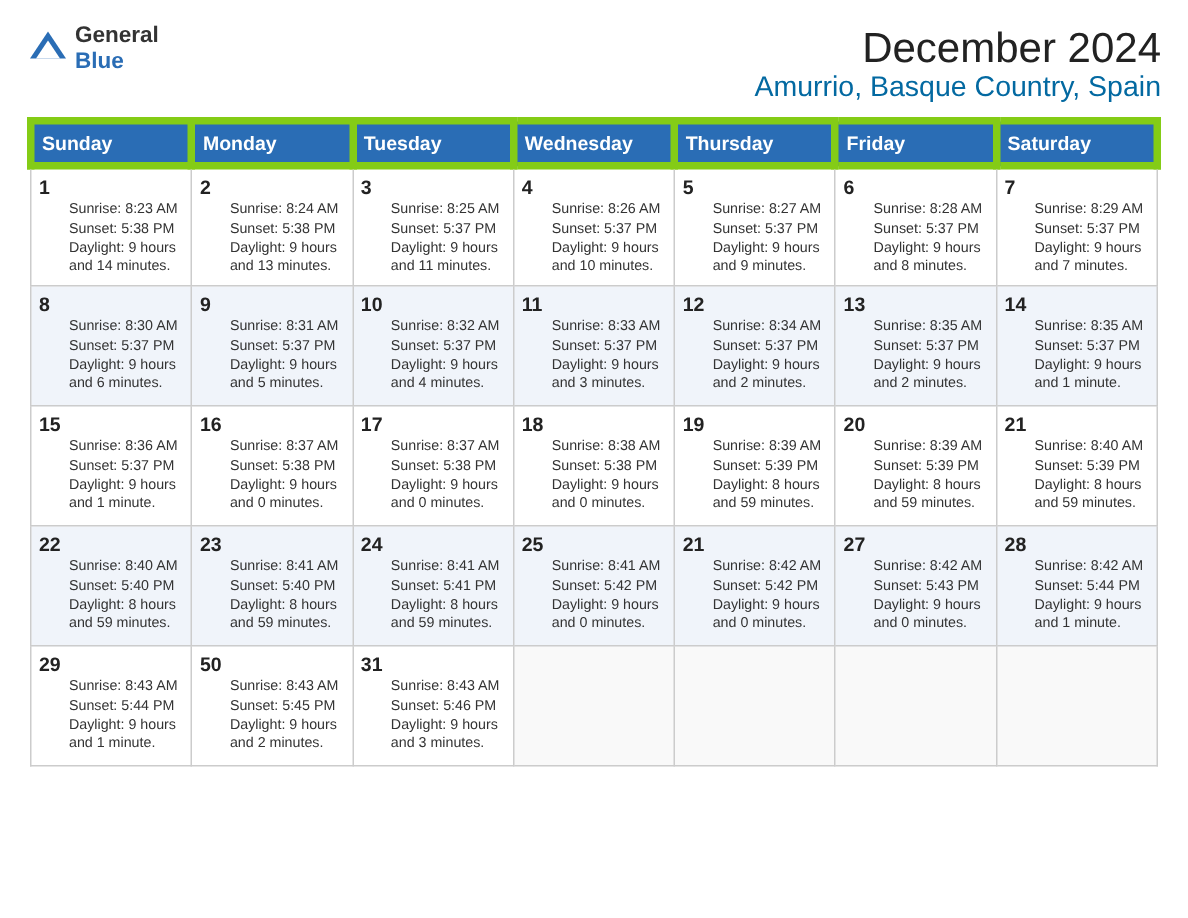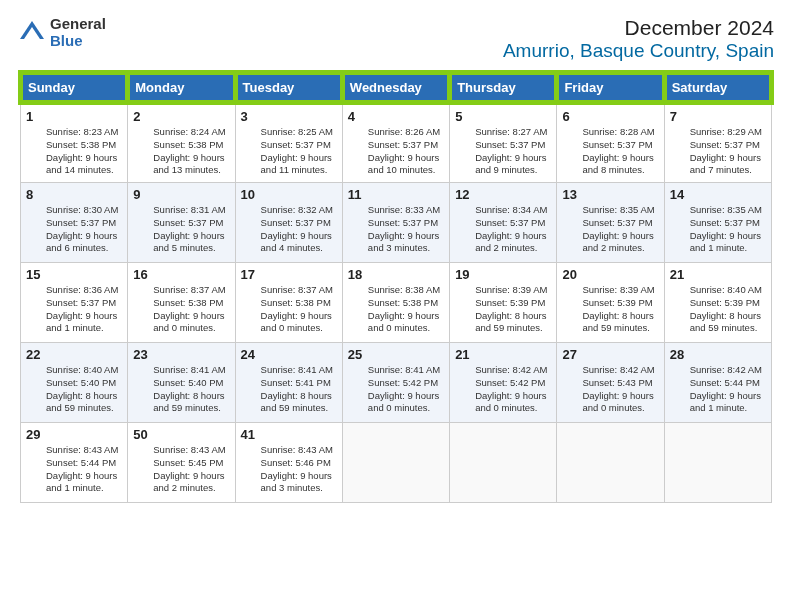--- a/index.html
+++ b/index.html
@@ -44,21 +44,21 @@
     }
     .logo-icon {
       width: 28px;
       height: 28px;
       margin-right: 4px;
     }
     .title-block {
       text-align: right;
     }
     .month-title {
-      font-size: 21px;
+      font-size: 28px;
       font-weight: normal;
       color: #222;
     }
     .location {
       font-size: 19px;
       color: #0369a1;
     }
     .calendar-table {
       width: 100%;
       border-collapse: collapse;
@@ -380,21 +380,21 @@
   </td>
           <td>
     <span class="day-num">50</span>
     <div class="cell-content">
       Sunrise: 8:43 AM<br>
       Sunset: 5:45 PM<br>
       Daylight: 9 hours and 2 minutes.
     </div>
   </td>
           <td>
-    <span class="day-num">41</span>
+    <span class="day-num">31</span>
     <div class="cell-content">
       Sunrise: 8:43 AM<br>
       Sunset: 5:46 PM<br>
       Daylight: 9 hours and 3 minutes.
     </div>
   </td>
           <td class="empty"></td>
           <td class="empty"></td>
           <td class="empty"></td>
           <td class="empty"></td>

